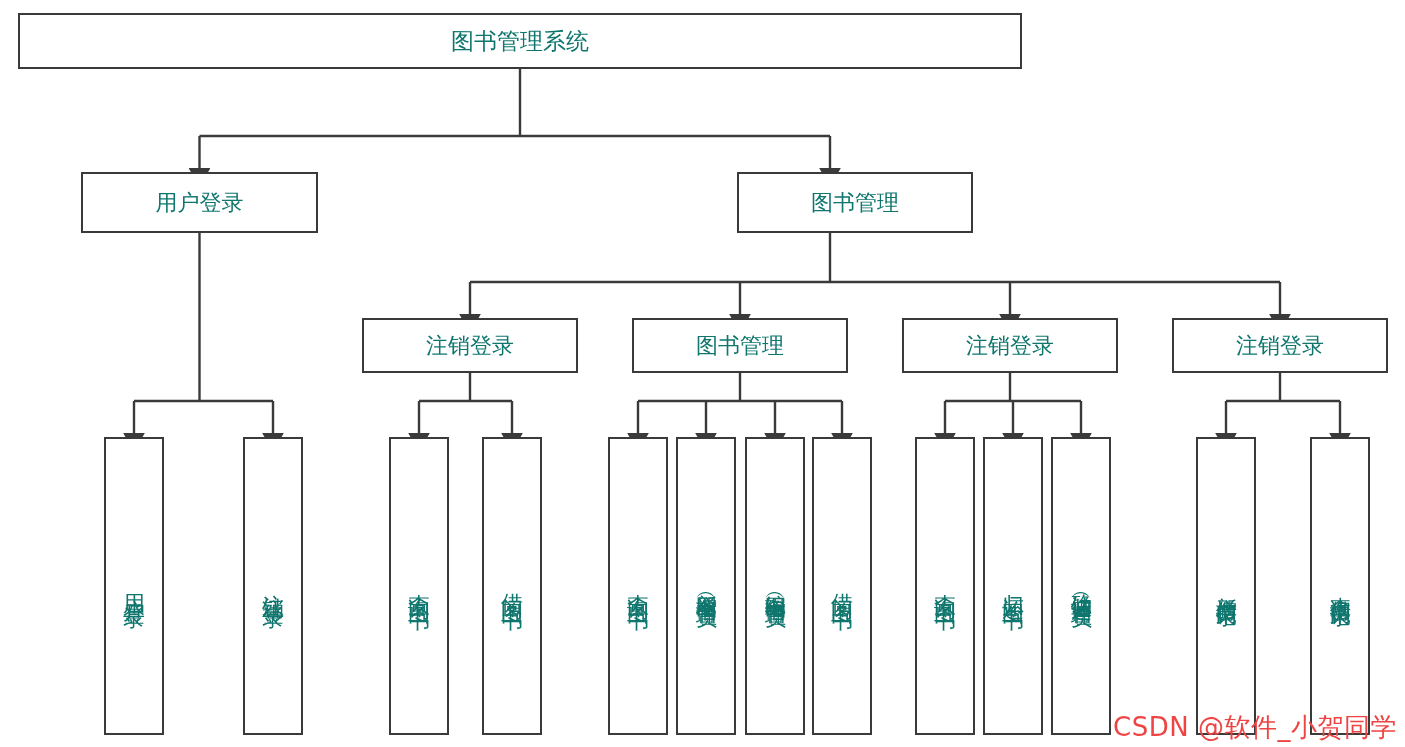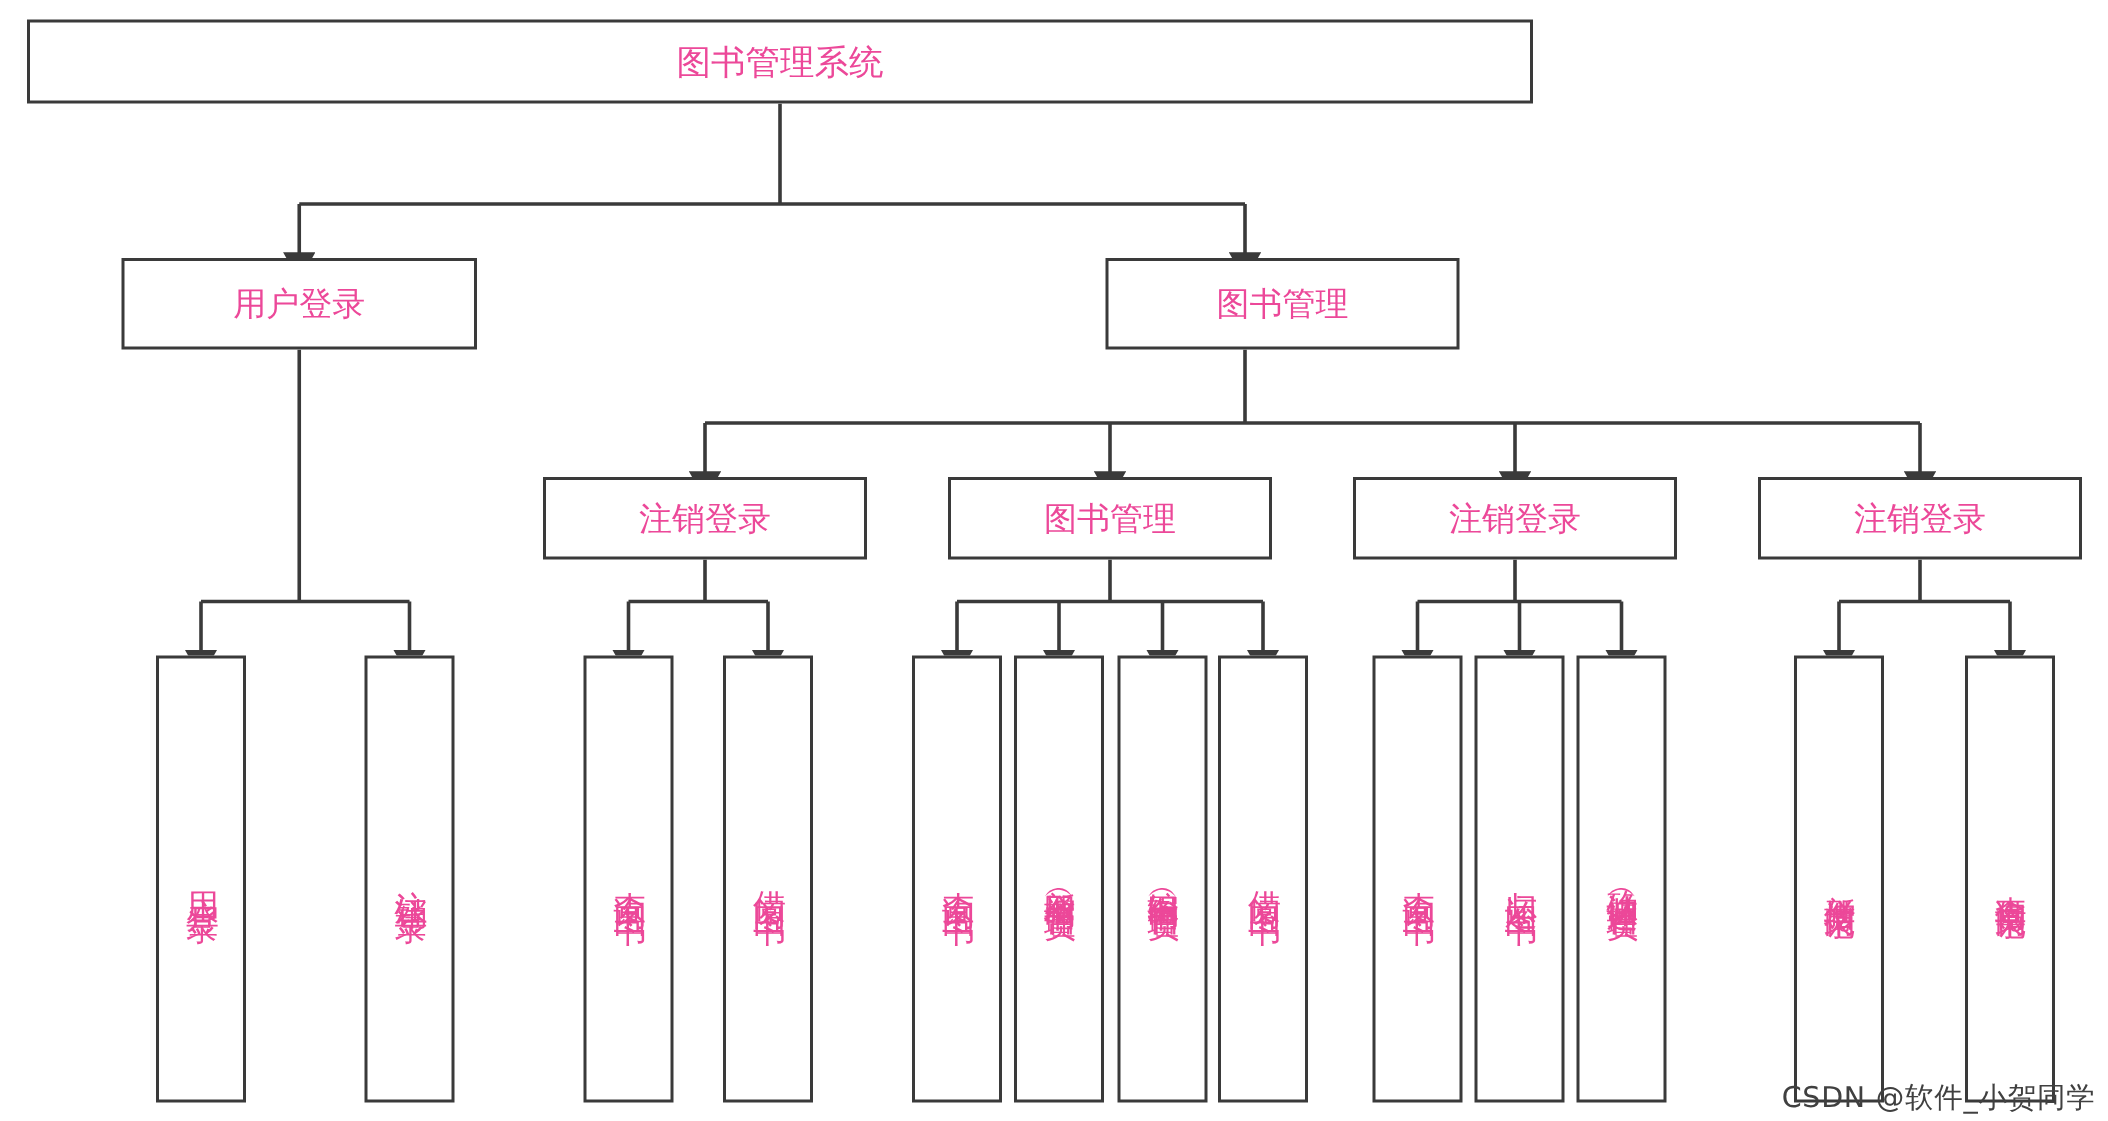--- a/index.html
+++ b/index.html
@@ -27,21 +27,21 @@
     pointer-events: none;
   }
   .node {
     position: absolute;
     box-sizing: border-box;
     background: #ffffff;
     border: 2px solid #3a3a3a;
     display: flex;
     align-items: center;
     justify-content: center;
-    color: #ec4899;
+    color: #0f766e;
   }
   .node.level0 {
     font-size: 23px;
   }
   .node.level1 {
     font-size: 22px;
   }
   .node.leaf {
     font-size: 22px;
     padding: 6px 0;
@@ -60,22 +60,22 @@
     letter-spacing: 2px;
     font-size: 21px;
   }
   .hlabel {
     white-space: nowrap;
   }
   #watermark {
     position: absolute;
     right: 8px;
     bottom: 2px;
-    font-size: 19px;
-    color: #404040;
+    font-size: 26px;
+    color: #ef4444;
     white-space: nowrap;
     letter-spacing: 0.5px;
   }
 </style>
 </head>
 <body>
 
 <div id="diagram-root">
   <svg id="edge-layer" viewBox="0 0 1405 747" width="1405" height="747" xmlns="http://www.w3.org/2000/svg">
     <defs>

